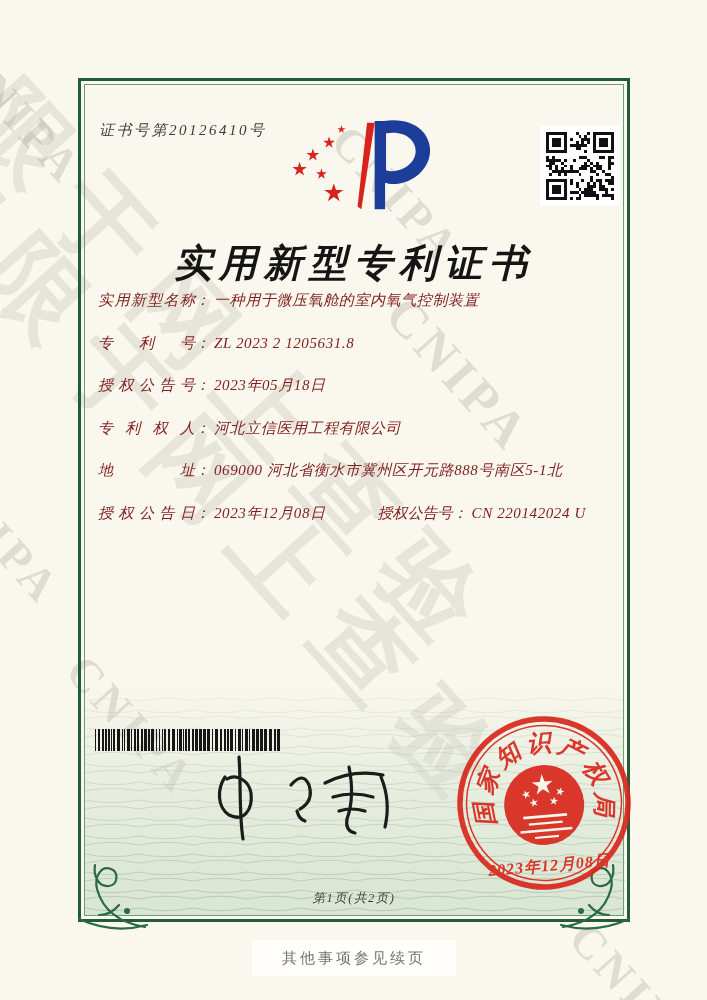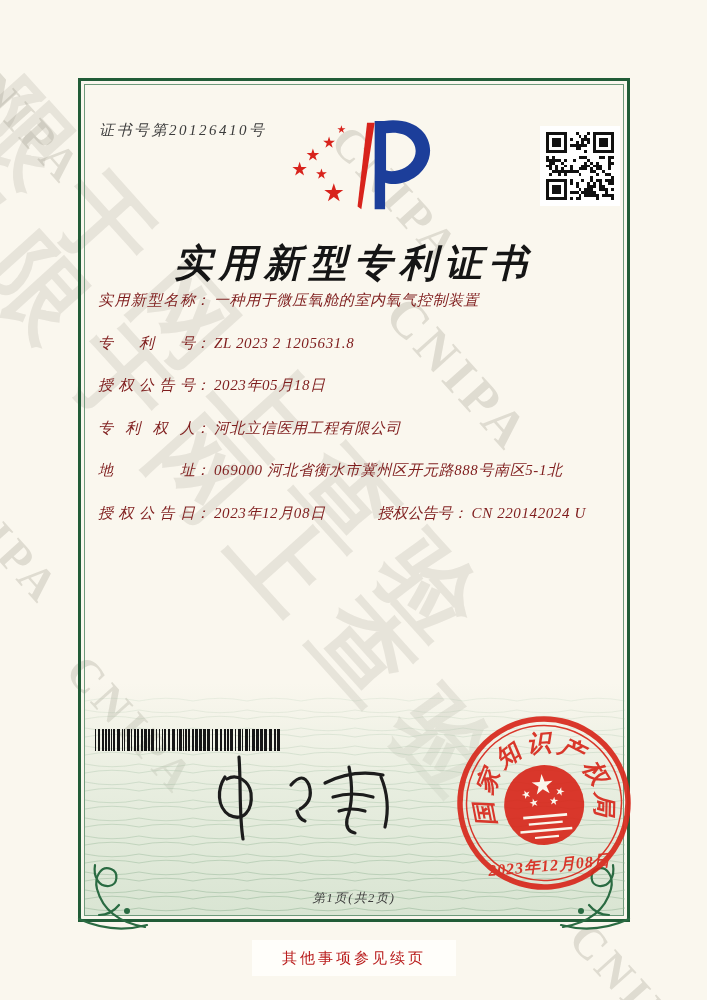--- a/index.html
+++ b/index.html
@@ -45,21 +45,21 @@
   .barcode { position:absolute; left:14px; top:648px; width:192px; height:22px; font-size:0; z-index:4; }
   .director { position:absolute; left:18px; top:706px; z-index:4; font-family:"Liberation Sans","DejaVu Sans",sans-serif; }
   .director div { font-size:17px; color:#1f1f1f; letter-spacing:2px; margin-bottom:10px; font-weight:500; }
   .sig { position:absolute; left:118px; top:668px; z-index:4; }
   .seal { position:absolute; left:374px; top:633px; z-index:5; opacity:0.92; }
   .page-info { position:absolute; left:0; bottom:12px; width:100%; text-align:center; font-size:12.5px;
                color:#3d3d3d; letter-spacing:1.5px; z-index:4; }
 
   .note-box { position:absolute; left:252px; top:940px; width:204px; height:36px; background:#fffefa;
               display:flex; align-items:center; justify-content:center; z-index:3; }
-  .note-box span { font-size:15px; color:#b91c1c; letter-spacing:3px;font-family:Liberation Serif, serif; }
+  .note-box span { font-size:15px; color:#737373; letter-spacing:3px;font-family:Liberation Serif, serif; }
 </style>
 </head>
 <body>
 
 <div class="page">
 
   <div class="wm wm-online" style="left:-45px; top:-35px;">仅限于网上查验</div>
   <div class="wm wm-online" style="left:-30px; top:120px;">仅限于网上查验</div>
   <div class="wm wm-cnipa" style="left:-18px; top:35px;">CNIPA</div>
   <div class="wm wm-cnipa" style="left:360px; top:115px;">CNIPA</div>

